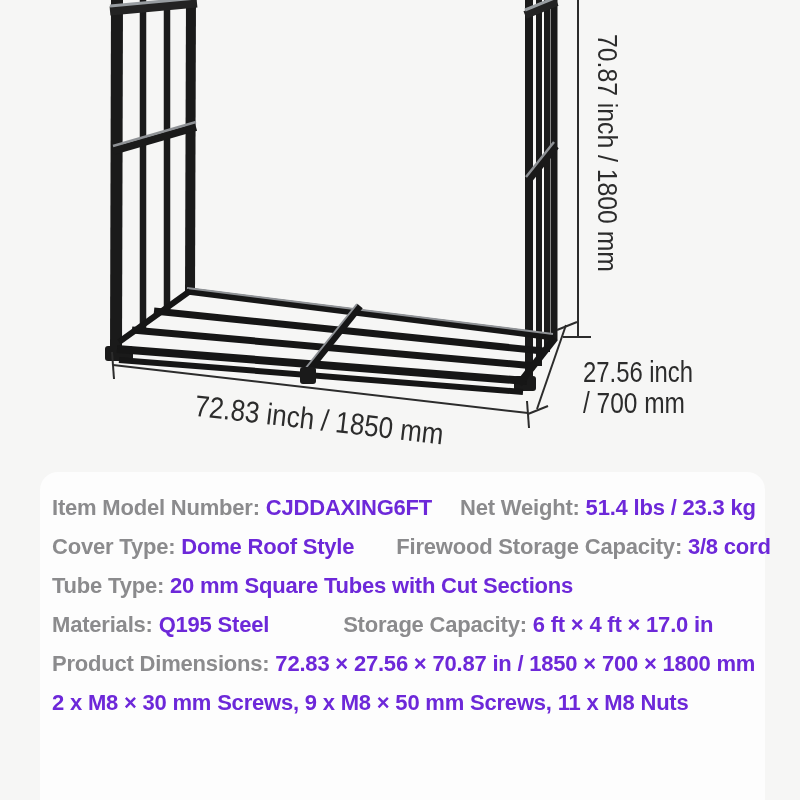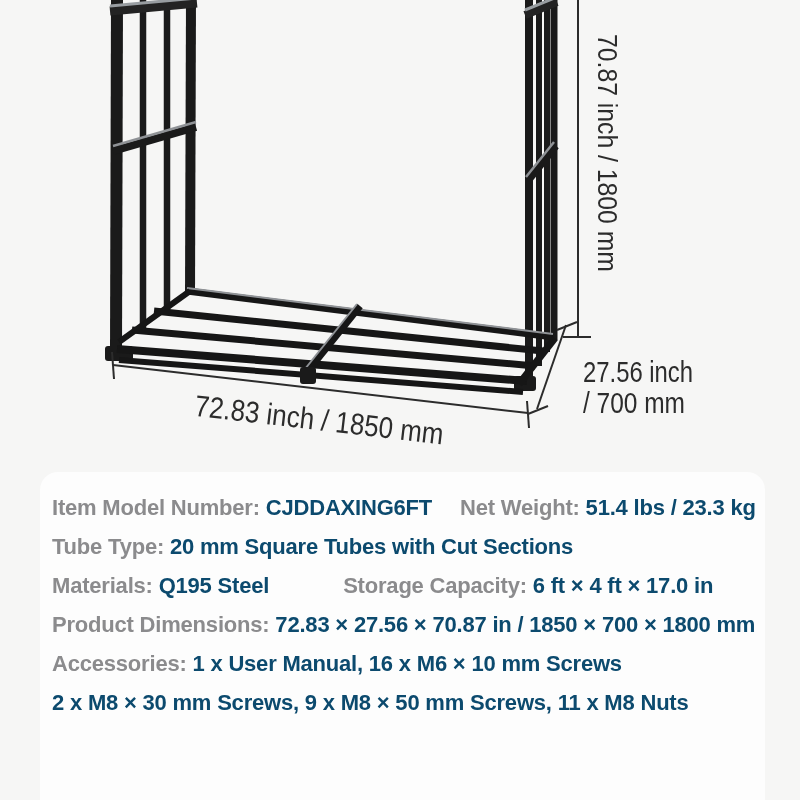--- a/index.html
+++ b/index.html
@@ -22,21 +22,21 @@
     padding: 16px 20px 0 12px;
   }
   .spec-row {
     white-space: nowrap;
     height: 39px;
     line-height: 39px;
     font-size: 22px;
     letter-spacing: -0.2px;
   }
   .spec-label { color: #8b8b8d; font-weight: 700; }
-  .spec-value { color: #0c4a6e; font-weight: 700; }
+  .spec-value { color: #6d28d9; font-weight: 700; }
   .gap-a { display: inline-block; width: 28px; }
   .gap-b { display: inline-block; width: 42px; }
   .gap-c { display: inline-block; width: 74px; }
   svg text {
     font-family: "Liberation Sans", sans-serif;
     fill: #2c2c2c;
   }
 </style>
 </head>
 <body>
@@ -106,36 +106,36 @@
       <text transform="translate(318,430) rotate(6.6)" text-anchor="middle" font-size="30" textLength="250" lengthAdjust="spacingAndGlyphs">72.83 inch / 1850 mm</text>
     </svg>
   </div>
 
   <div class="spec-panel">
 
     <div class="spec-row">
       <span class="spec-label">Item Model Number: </span><span class="spec-value">CJDDAXING6FT</span><span class="gap-a"></span><span class="spec-label">Net Weight: </span><span class="spec-value">51.4 lbs / 23.3 kg</span>
     </div>
 
+    <div class="spec-row">
+      <span class="spec-label">Cover Type: </span><span class="spec-value">Dome Roof Style</span><span class="gap-b"></span><span class="spec-label">Firewood Storage Capacity: </span><span class="spec-value">3/8 cord</span>
+    </div>
 
 
     <div class="spec-row">
       <span class="spec-label">Tube Type: </span><span class="spec-value">20 mm Square Tubes with Cut Sections</span>
     </div>
 
     <div class="spec-row">
       <span class="spec-label">Materials: </span><span class="spec-value">Q195 Steel</span><span class="gap-c"></span><span class="spec-label">Storage Capacity: </span><span class="spec-value">6 ft × 4 ft × 17.0 in</span>
     </div>
 
     <div class="spec-row">
       <span class="spec-label">Product Dimensions: </span><span class="spec-value">72.83 × 27.56 × 70.87 in / 1850 × 700 × 1800 mm</span>
     </div>
 
-    <div class="spec-row">
-      <span class="spec-label">Accessories: </span><span class="spec-value">1 x User Manual, 16 x M6 × 10 mm Screws</span>
-    </div>
 
     <div class="spec-row">
       <span class="spec-value">2 x M8 × 30 mm Screws, 9 x M8 × 50 mm Screws, 11 x M8 Nuts</span>
     </div>
 
   </div>
 </div>
 
 </body></html>

